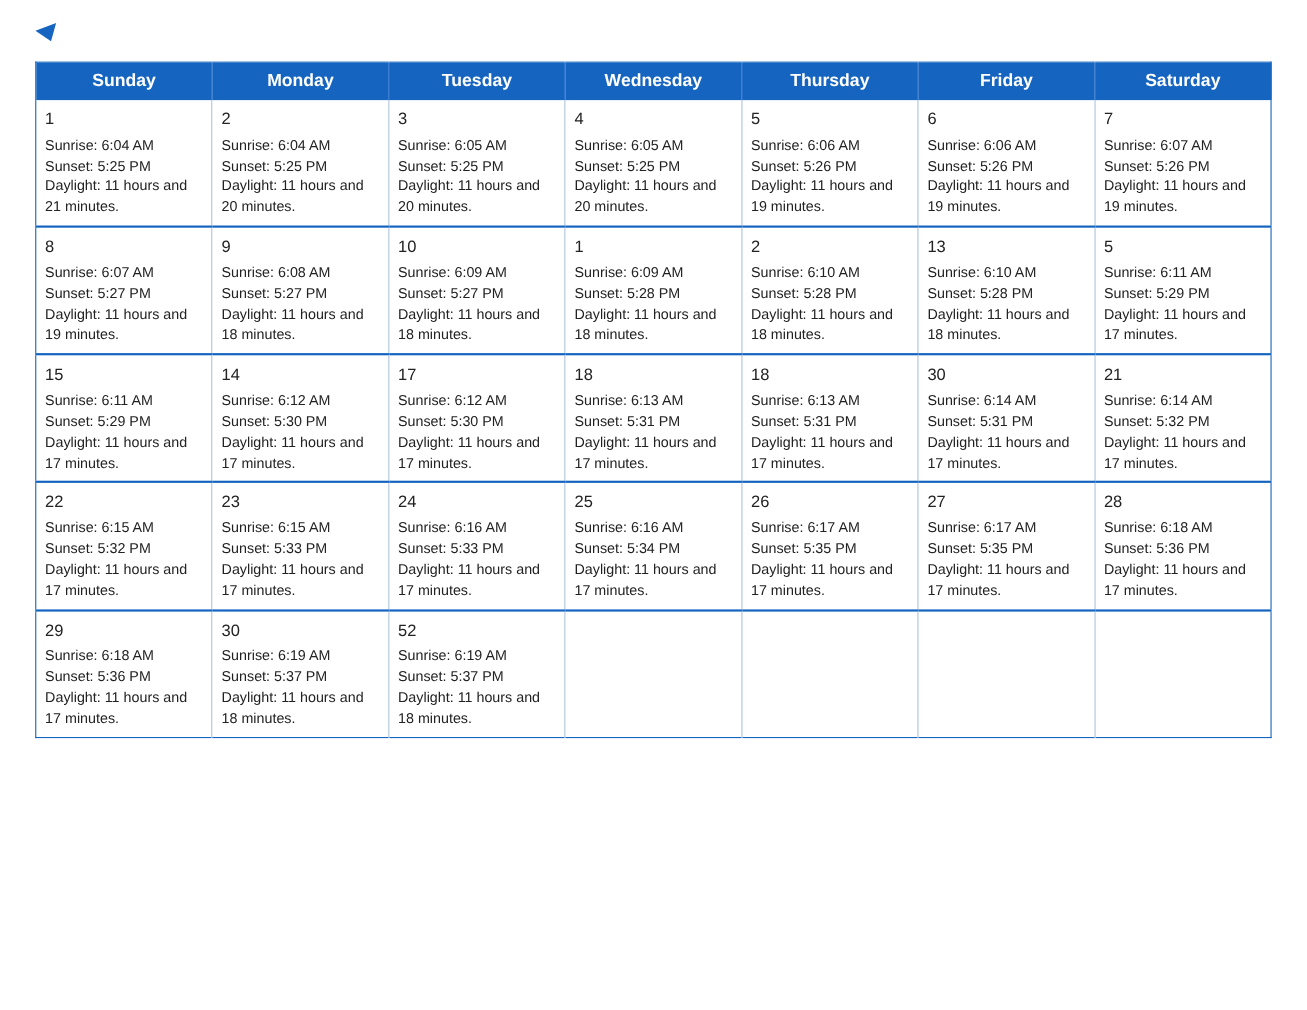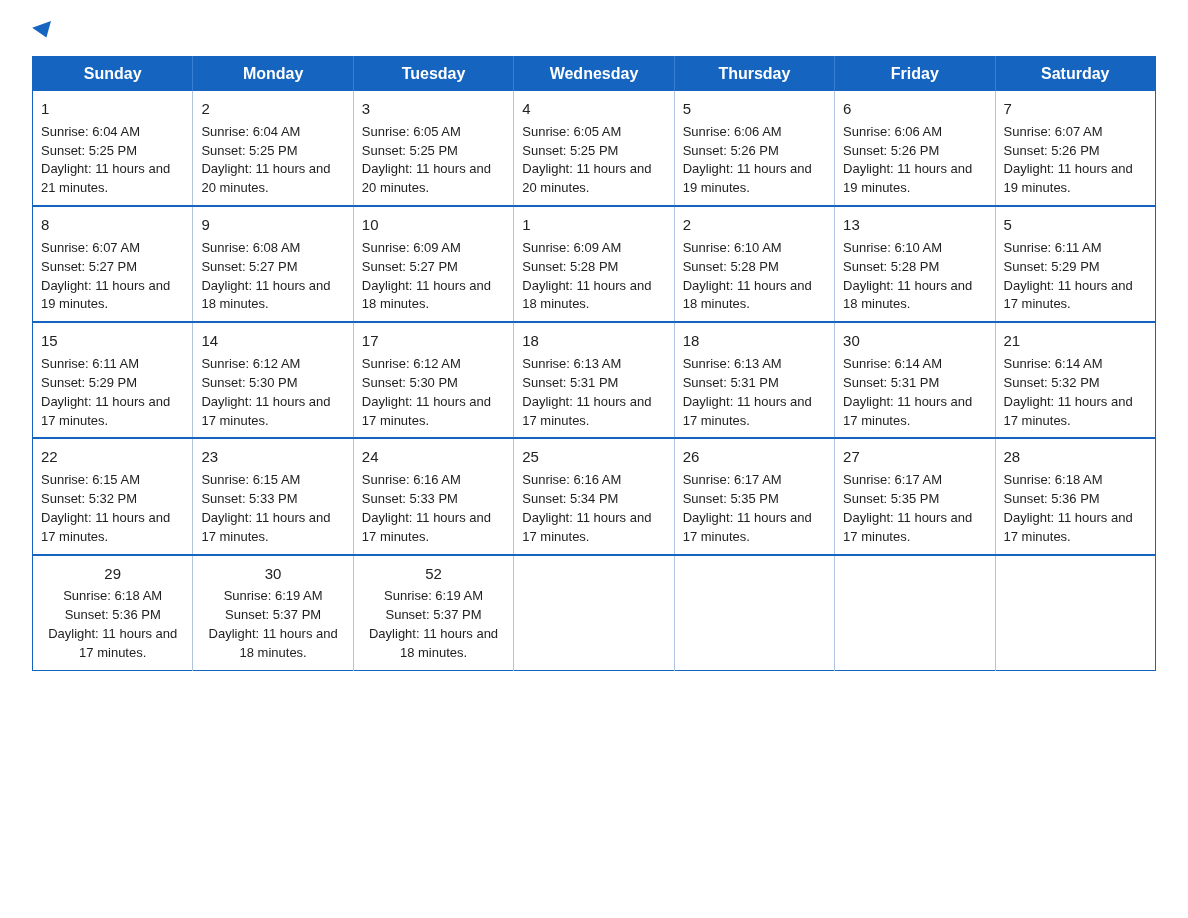--- a/index.html
+++ b/index.html
@@ -86,21 +86,20 @@
       min-height: 90px;
       font-size: 13px;
       color: #222;
       line-height: 1.45;
     }
     .calendar-table td:last-child {
       border-right: none;
     }
     .calendar-table tr:last-child td {
       border-bottom: none;
-      text-align: center;
     }
     .day-number {
       font-size: 15px;
       font-weight: normal;
       display: block;
       margin-bottom: 3px;
     }
     .empty-cell {
       background: #fff;
     }

